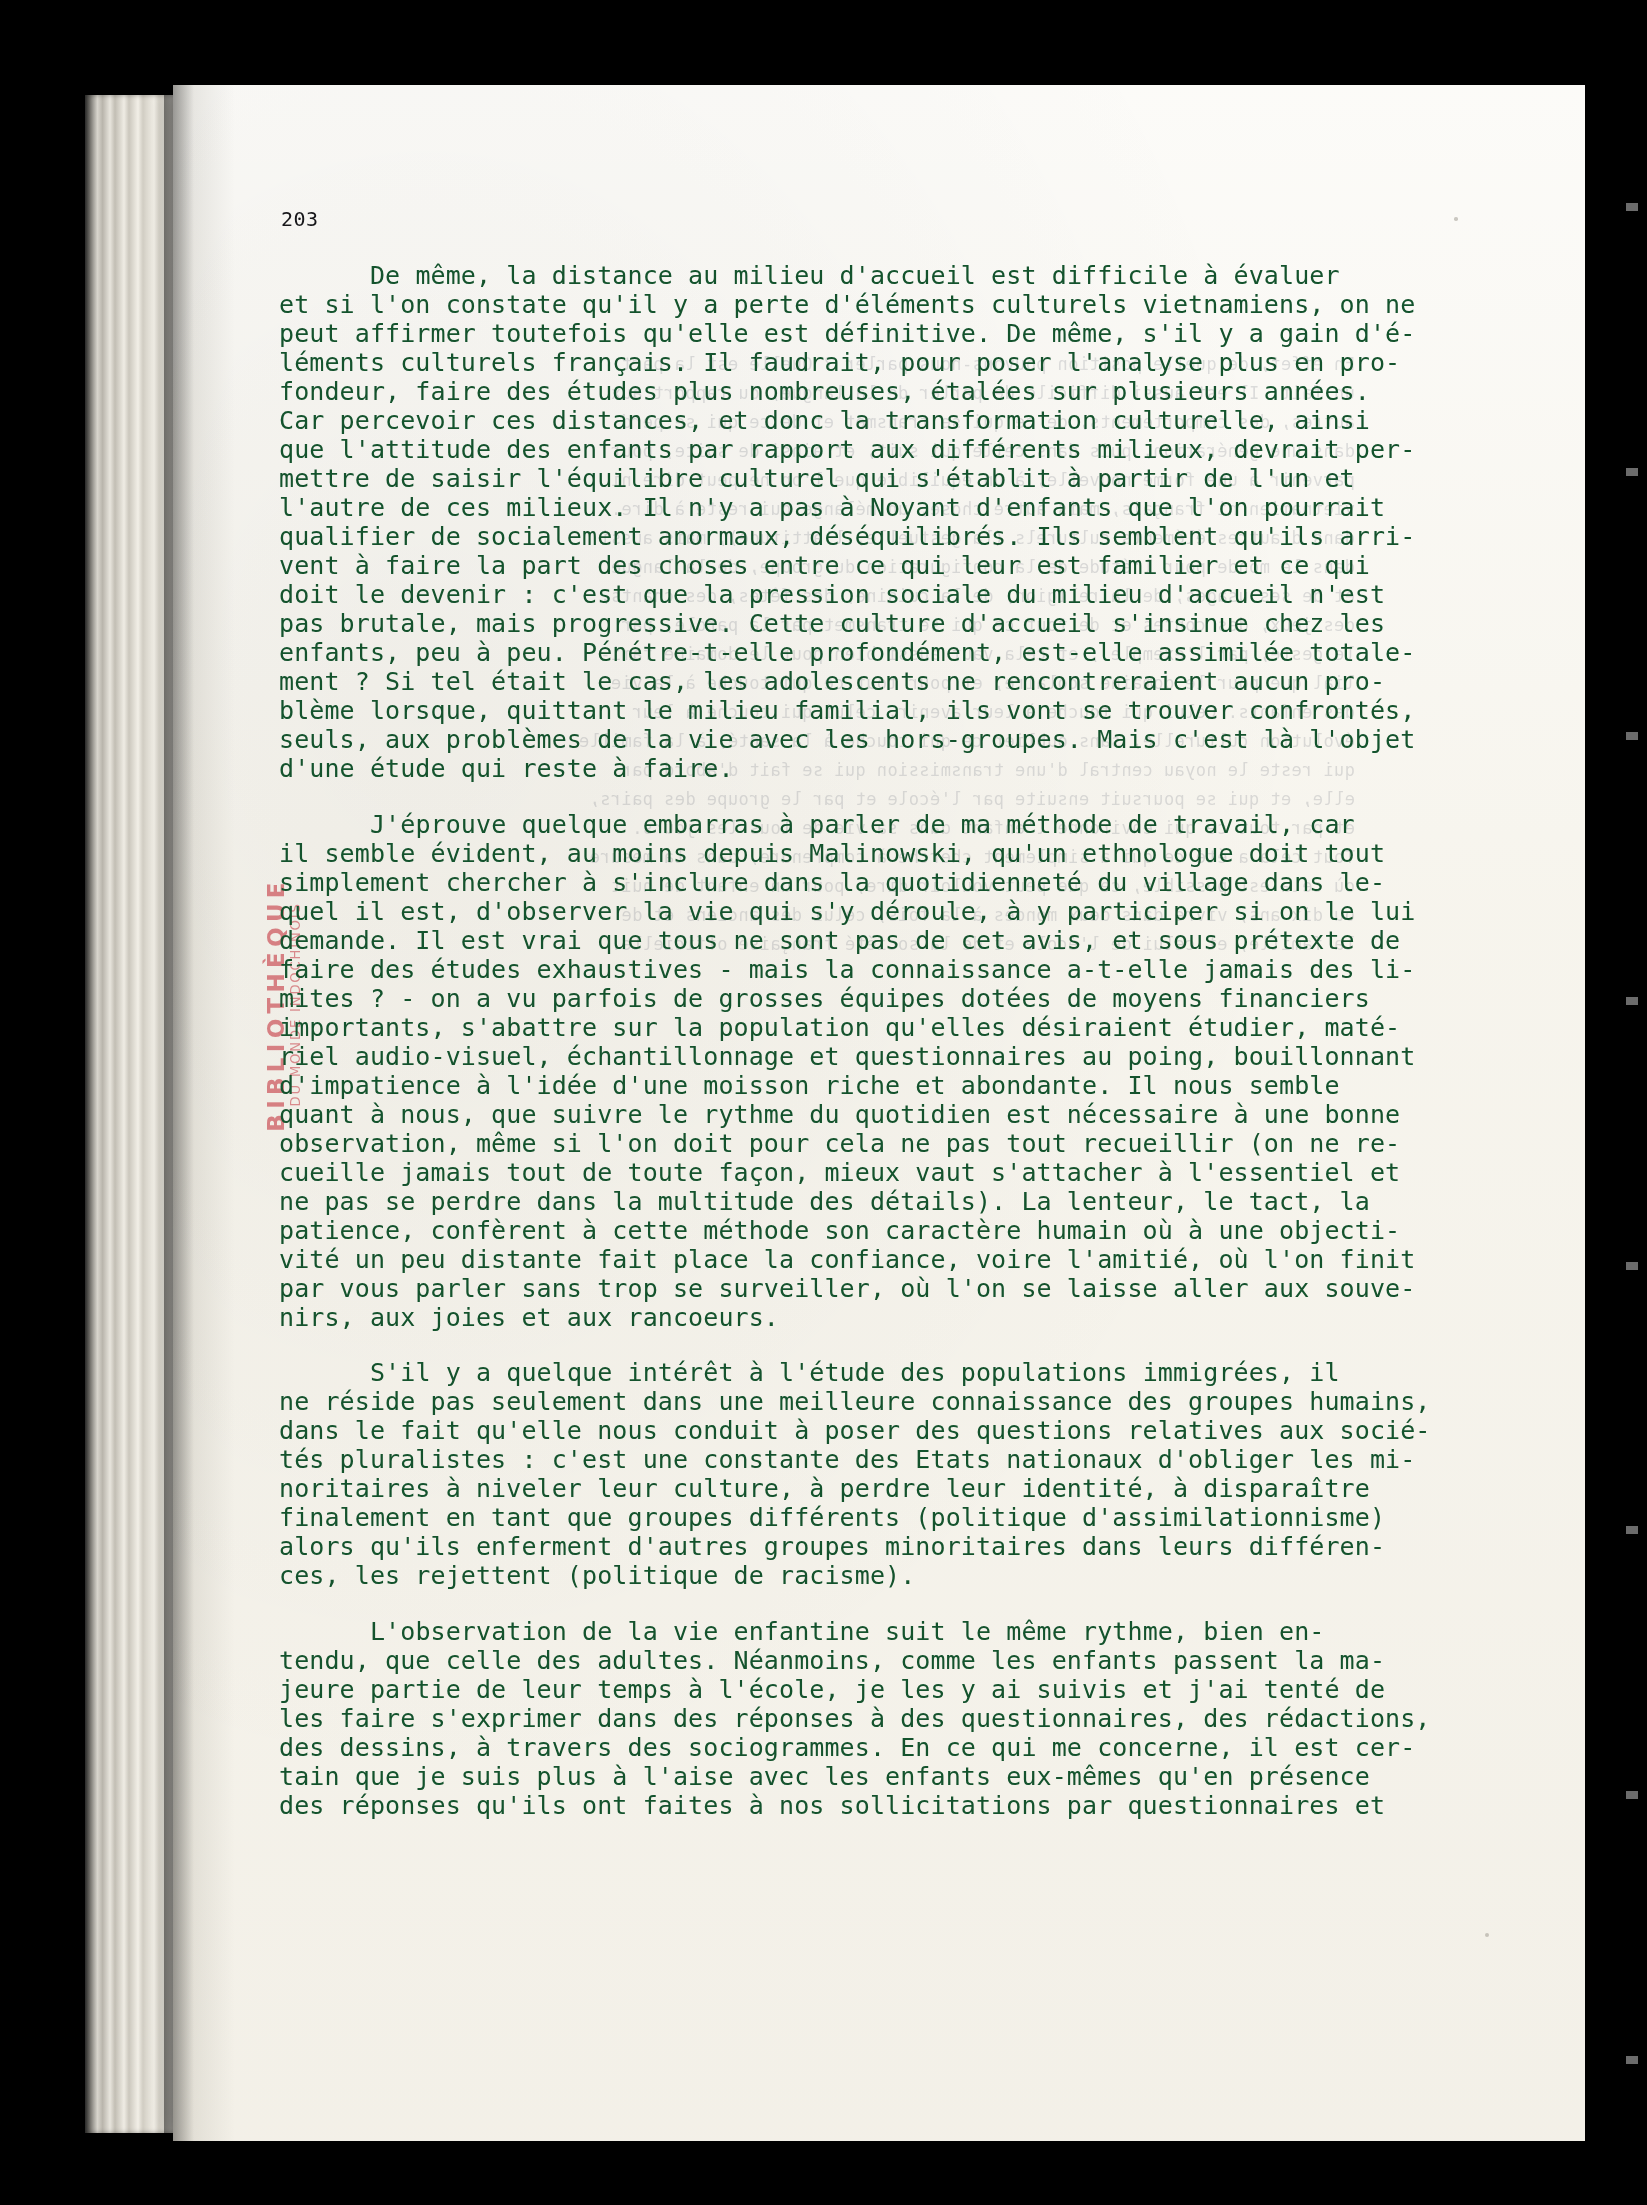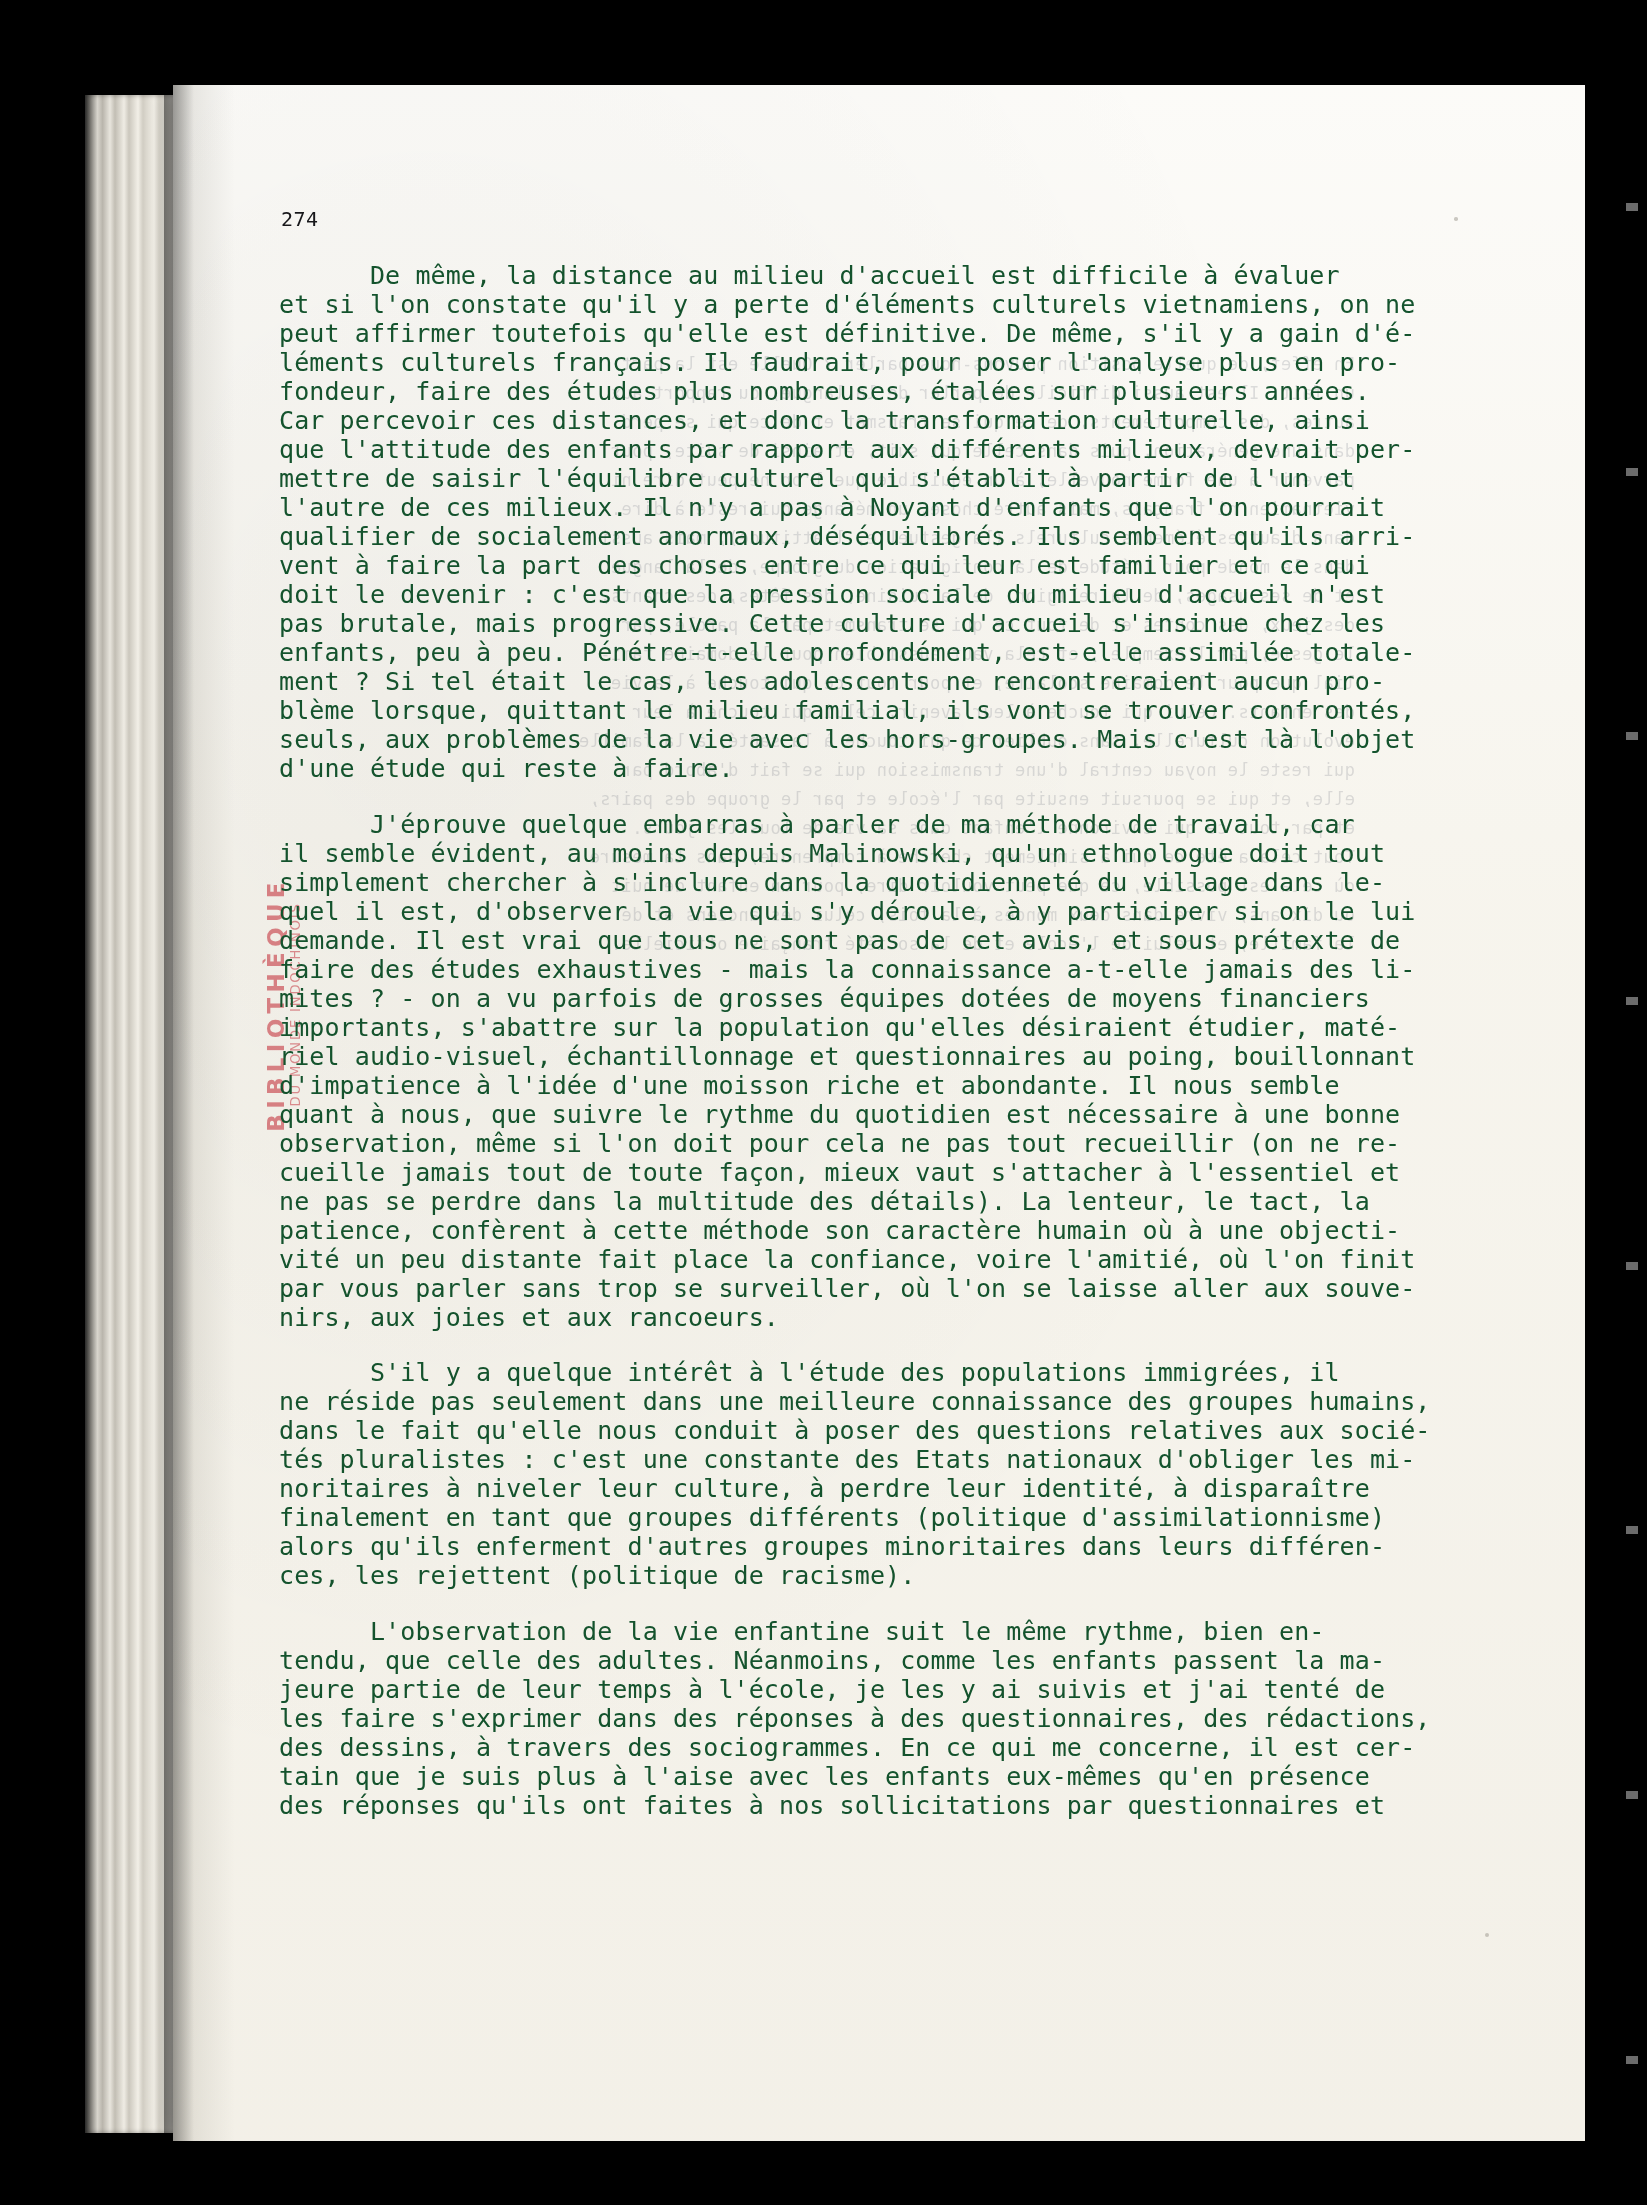--- a/index.html
+++ b/index.html
@@ -190,21 +190,21 @@
 Tout cela a été ce qui a simplement cherché à comprendre, dans la mesure
 où cela est possible, ce que peut vouloir dire, pour un enfant de huit
 ou dix ans, vivre dans deux mondes à la fois, celui des anciens et de
 la famille, et celui de l'école et de la société française officielle.</div>
 
     <div class="stamp">
       <div class="big">BIBLIOTHÈQUE</div>
       <div>DU MONDE INDOCHINOIS</div>
     </div>
 
-    <div class="folio">274</div>
+    <div class="folio">203</div>
 
     <div class="text-column">
       <p class="para">      De même, la distance au milieu d'accueil est difficile à évaluer
 et si l'on constate qu'il y a perte d'éléments culturels vietnamiens, on ne
 peut affirmer toutefois qu'elle est définitive. De même, s'il y a gain d'é-
 léments culturels français. Il faudrait, pour poser l'analyse plus en pro-
 fondeur, faire des études plus nombreuses, étalées sur plusieurs années.
 Car percevoir ces distances, et donc la transformation culturelle, ainsi
 que l'attitude des enfants par rapport aux différents milieux, devrait per-
 mettre de saisir l'équilibre culturel qui s'établit à partir de l'un et

